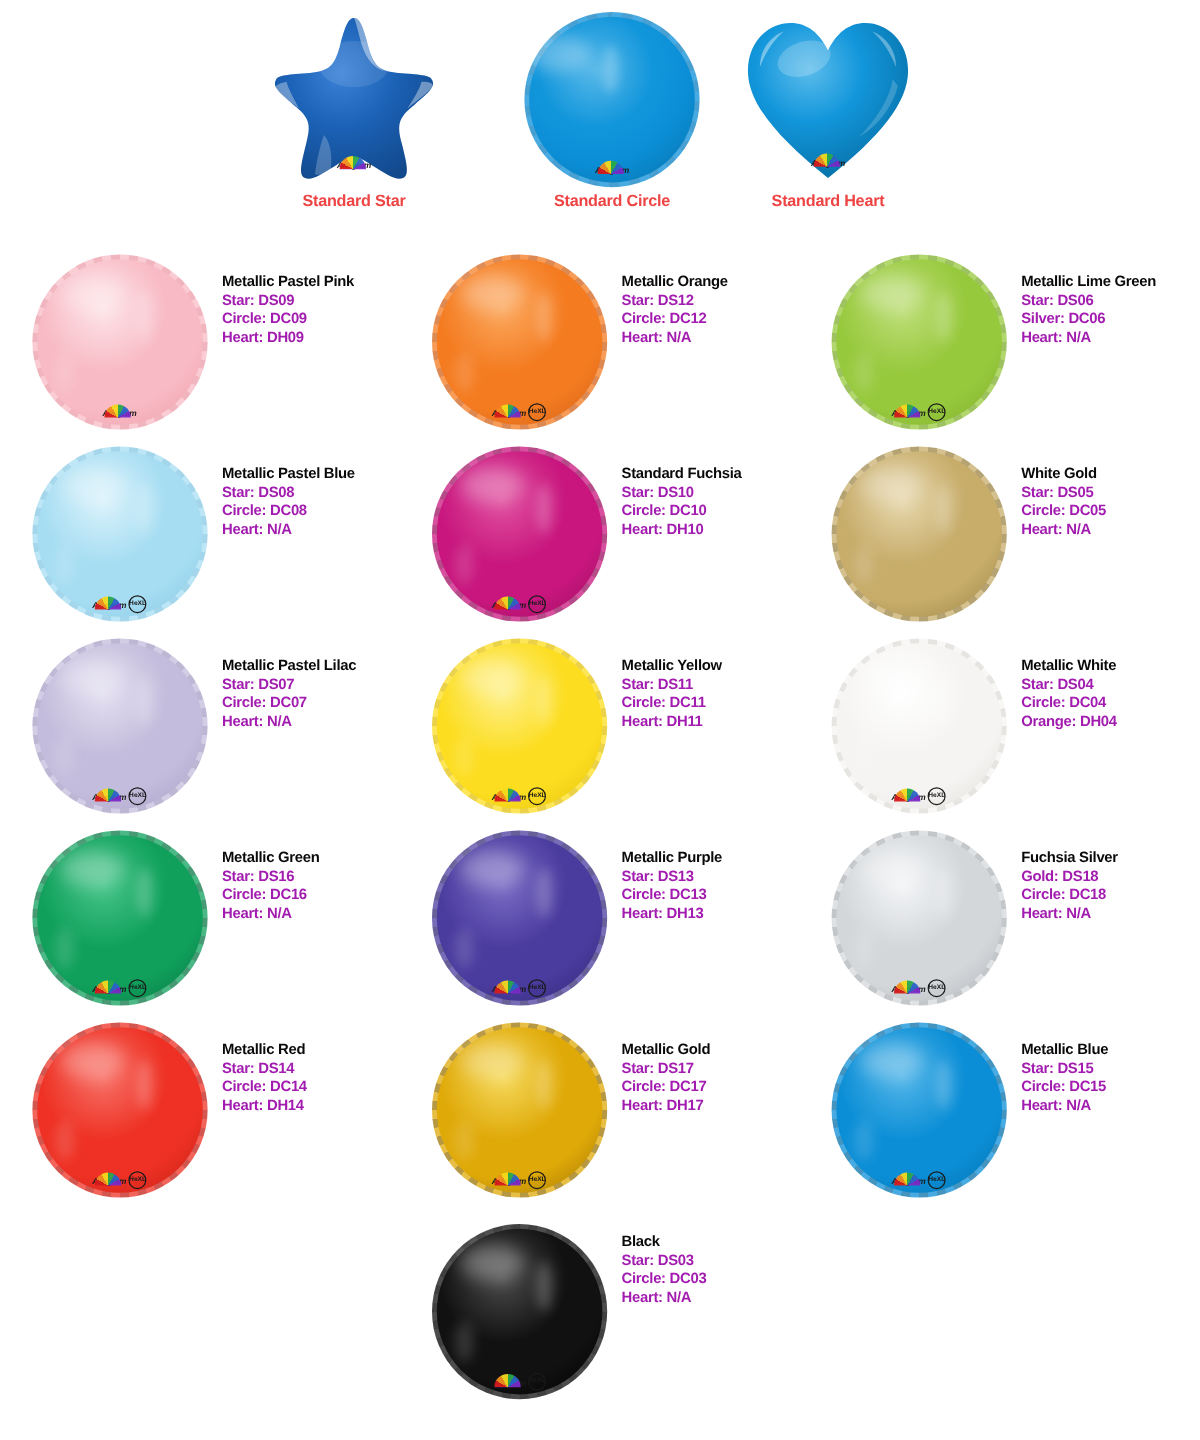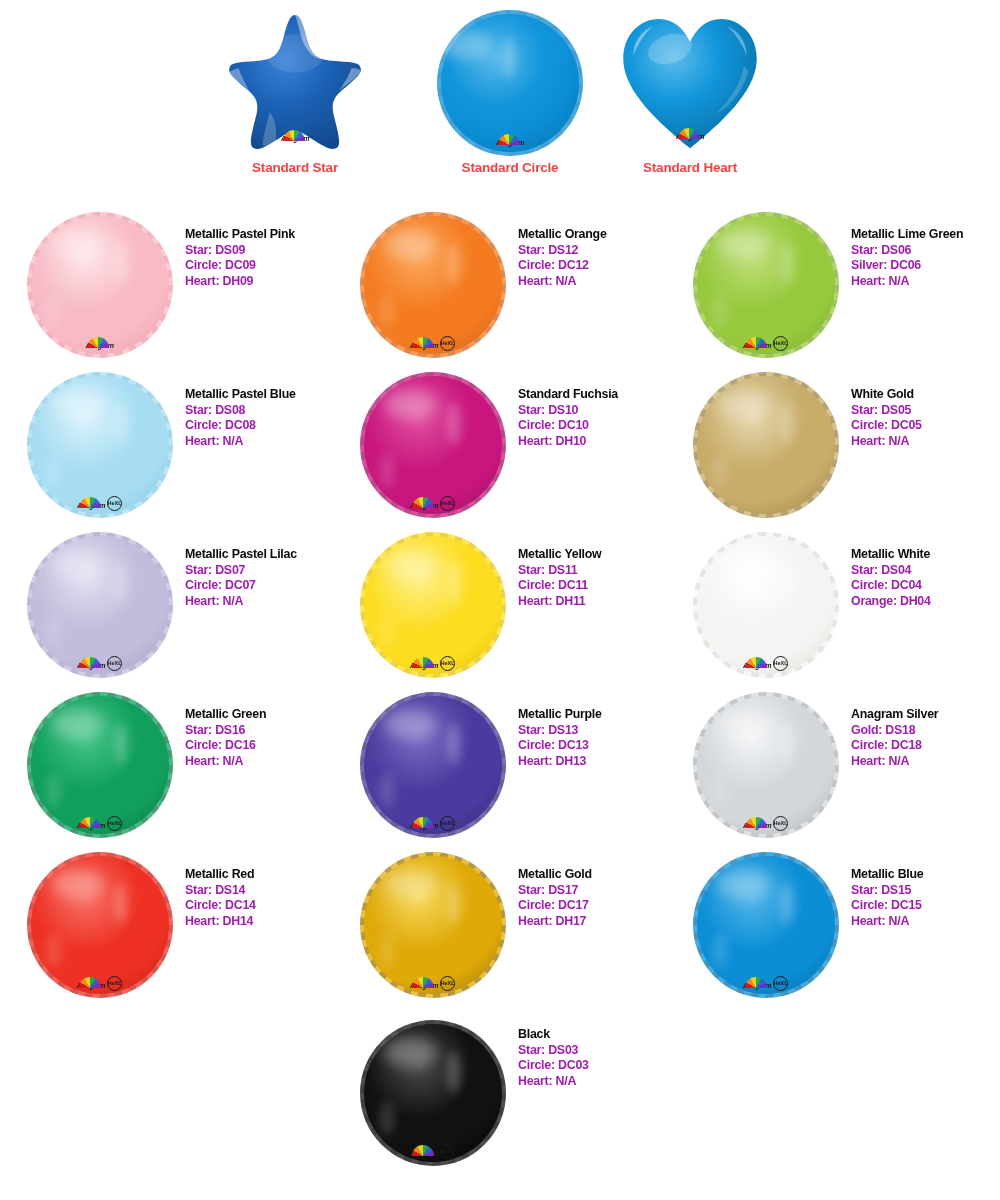--- a/index.html
+++ b/index.html
@@ -484,21 +484,21 @@
           <div class="foil-circle" style="background: radial-gradient(circle at 40% 30%, rgb(242, 244, 246) 0%, rgb(212, 215, 218) 42%, rgb(212, 215, 218) 66%, rgb(176, 180, 184) 100%);"></div>
           <div class="sheen" style="left: 28px; top: 20px; width: 54px; height: 30px; background: rgb(255, 255, 255); opacity: 0.3; filter: blur(7px);"></div>
           <div class="sheen" style="left: 92px; top: 34px; width: 13px; height: 42px; background: rgb(255, 255, 255); opacity: 0.22; filter: blur(5px);"></div>
           <div class="sheen" style="left: 24px; top: 84px; width: 16px; height: 34px; background: rgb(255, 255, 255); opacity: 0.14; filter: blur(5px);"></div>
           <div class="logo">
             <span class="lg-word">Anagram</span>
             <span class="lg-hex">HeXL</span>
           </div>
         </div>
         <div class="info">
-          <div class="pname">Anagram Silver</div>
+          <div class="pname">Fuchsia Silver</div>
           <div class="pcode">Gold: DS18</div>
           <div class="pcode">Circle: DC18</div>
           <div class="pcode">Heart: N/A</div>
         </div>
       </div>
     </div>
     <div class="prow">
       <div class="cell c0">
         <div class="balloon-wrap">
           <div class="scallop" style="background: repeating-conic-gradient(rgb(238, 49, 36) 0deg, rgb(238, 49, 36) 6deg, rgb(196, 31, 22) 6deg, rgb(196, 31, 22) 12deg);"></div>

